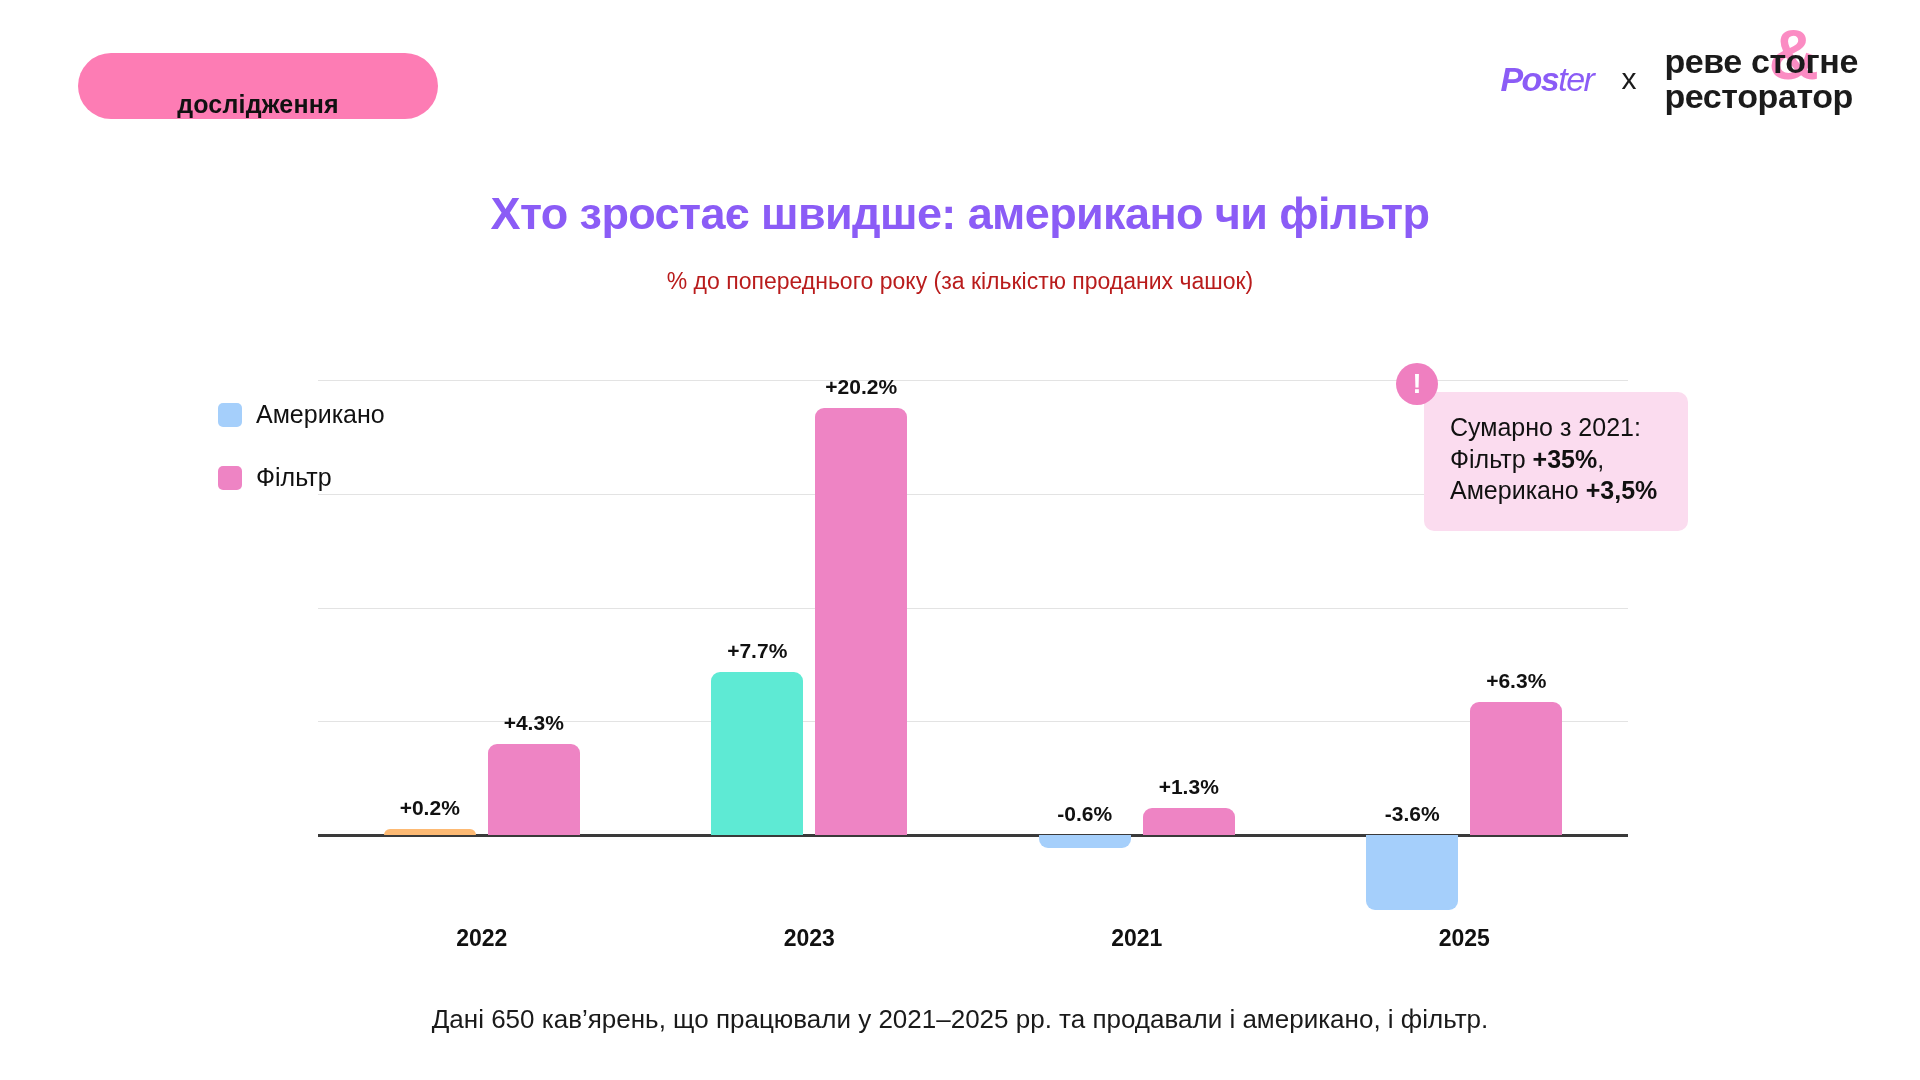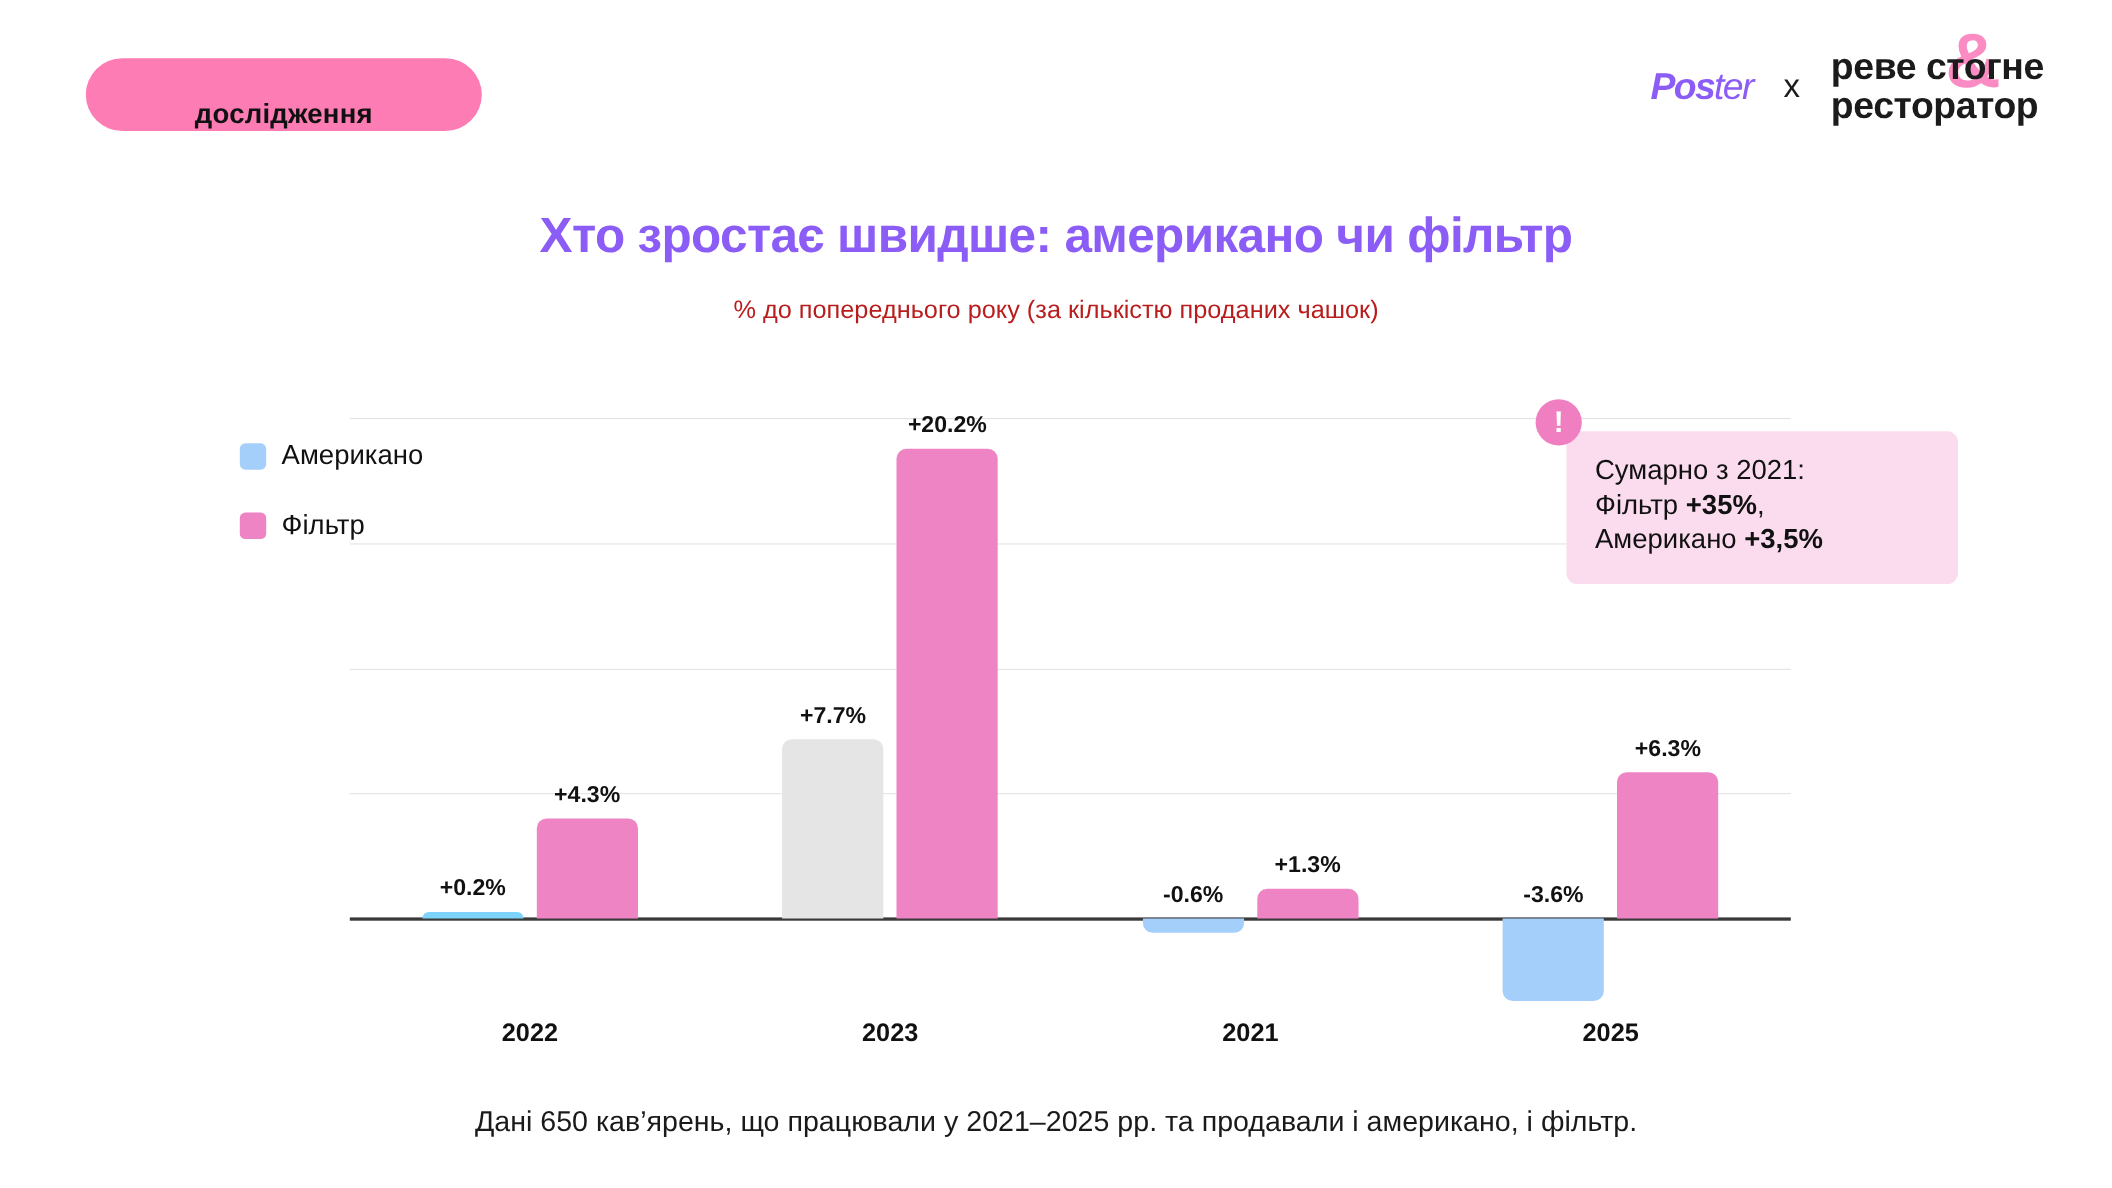--- a/index.html
+++ b/index.html
@@ -194,21 +194,21 @@
     font-size: 25px;
     font-weight: 400;
     color: #111111;
   }
 
   
   .callout {
     position: absolute;
     left: 1424px;
     top: 392px;
-    width: 356px;
+    width: 264px;
     background: #fbdcef;
     border-radius: 10px;
     padding: 20px 26px 24px 26px;
     box-sizing: border-box;
   }
   .callout-line {
     font-size: 25px;
     line-height: 1.26;
     font-weight: 400;
     color: #111111;
@@ -277,29 +277,29 @@
 </div>
 
 <div class="plot">
   <div class="gridline" style="top:0px"></div>
   <div class="gridline" style="top:114px"></div>
   <div class="gridline" style="top:228px"></div>
   <div class="gridline" style="top:341px"></div>
   <div class="zeroline"></div>
   <div class="groups" id="bar-groups">
       <div class="group">
-        <div class="bar americano pos" style="height: 6px; bottom: 0px; left: calc(50% - 98px); background: #7dd3fc;">
+        <div class="bar americano pos" style="height: 6px; bottom: 0px; left: calc(50% - 98px); background: #fdba74;">
           <span class="vlabel">+0.2%</span>
         </div>
         <div class="bar filter pos" style="height: 91px; bottom: 0px; left: calc(50% + 6px); background: rgb(238, 132, 196);">
           <span class="vlabel">+4.3%</span>
         </div>
       </div>
       <div class="group">
-        <div class="bar americano pos" style="height: 162.953px; bottom: 0px; left: calc(50% - 98px); background: #e5e5e5;">
+        <div class="bar americano pos" style="height: 162.953px; bottom: 0px; left: calc(50% - 98px); background: #5eead4;">
           <span class="vlabel">+7.7%</span>
         </div>
         <div class="bar filter pos" style="height: 427.488px; bottom: 0px; left: calc(50% + 6px); background: rgb(238, 132, 196);">
           <span class="vlabel">+20.2%</span>
         </div>
       </div>
       <div class="group">
         <div class="bar americano neg" style="height: 12.5581px; bottom: -12.5581px; left: calc(50% - 98px); background: rgb(165, 207, 251);">
           <span class="vlabel">-0.6%</span>
         </div>

